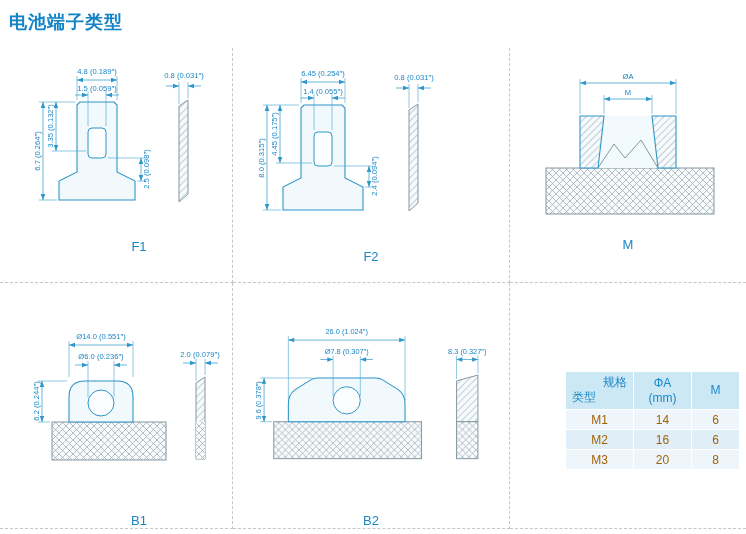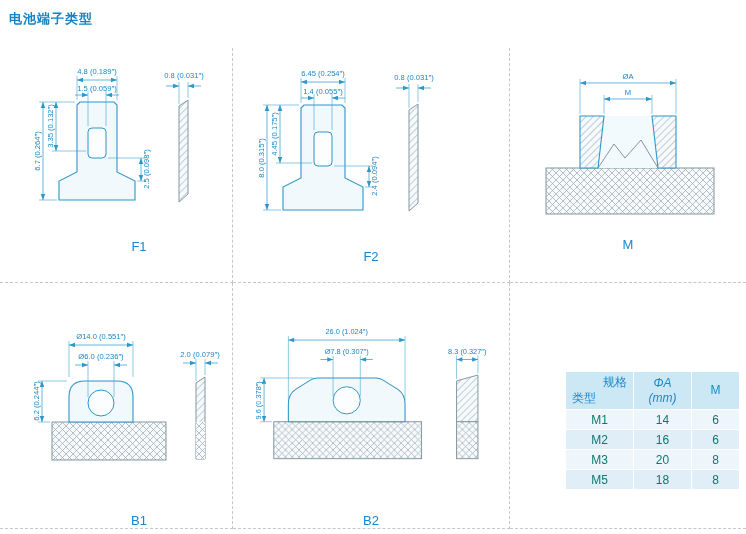--- a/index.html
+++ b/index.html
@@ -5,21 +5,21 @@
   * { margin:0; padding:0; box-sizing:border-box; }
   html,body { width:746px; height:534px; }
   body {
     background:#ffffff;
     font-family:"Liberation Sans", sans-serif;
     position:relative;
     overflow:hidden;
   }
   .page-title {
     position:absolute; top:10px; left:9px;
-    font-size:13px; font-weight:bold; color:#1283c6;
+    font-size:18px; font-weight:bold; color:#1283c6;
     letter-spacing:1px;
   }
   .cell { position:absolute; display:flex; flex-direction:column; align-items:center; }
   .c1 { left:0;   width:233px;padding-left:46px; }
   .c2 { left:233px; width:277px; }
   .c3 { left:510px; width:236px; }
   .r1 { top:48px;  height:235px; padding-top:12px; }
   .r2 { top:283px; height:246px; padding-top:24px;gap:27px; }
   .c1, .c2 { border-right:1px dashed #c6c6c6; }
   .r1, .r2 { border-bottom:1px dashed #c6c6c6; }
@@ -32,32 +32,32 @@
   .slot-hole { fill:#fbfdfe; stroke:#2e96c8; stroke-width:1; }
   .ext { stroke:#3ea3d2; stroke-width:0.6; }
   .dim { stroke:#3ea3d2; stroke-width:0.8; fill:none; }
   .dim-text { font-size:7.6px; fill:#1b86c6; }
   .gray { stroke:#8296a0; stroke-width:1; }
 
   
   .spec-table { margin:64px 6px 0 auto; border-collapse:collapse; width:174px; font-size:12px; table-layout:fixed; }
   .spec-table th, .spec-table td { border:1px solid #ffffff; text-align:center; }
   .spec-table thead th { background:#cde8f5; color:#1b87c9; font-weight:normal; height:38px; font-size:12px; line-height:1.25; }
-  .spec-table td { height:20px; color:#0f766e; }
+  .spec-table td { height:20px; color:#a16207; }
   .spec-table tbody tr:nth-child(odd) { background:#eef6fb; }
   .spec-table tbody tr:nth-child(even){ background:#e0eef7; }
-  .col-type { width:68px; } .col-a { width:58px;font-style:italic; } .col-m { width:48px; }
+  .col-type { width:68px; } .col-a { width:58px; } .col-m { width:48px; }
   .diag-cell {
     position:relative;
     background-color:#cde8f5;
     background-image:linear-gradient(to bottom right,
       transparent 49.4%, #a9cfe2 49.4%, #a9cfe2 50.6%, transparent 50.6%);
   }
   .spec-label { position:absolute; top:3px; right:6px; }
-  .type-label { position:absolute; bottom:3px; left:6px; }
+  .type-label { position:absolute; bottom:3px; left:6px;font-family:Liberation Mono, monospace; }
 </style>
 </head>
 <body>
 
 <svg width="0" height="0" style="position:absolute">
   <defs>
     <marker id="ar" viewBox="0 0 10 10" refX="10" refY="5" markerWidth="8" markerHeight="6" orient="auto-start-reverse" markerUnits="userSpaceOnUse">
       <path d="M0,1.2 L10,5 L0,8.8 Z" fill="#2e96c8"></path>
     </marker>
     <pattern id="hatch" width="5" height="5" patternUnits="userSpaceOnUse" patternTransform="rotate(45)">
@@ -282,20 +282,15 @@
       <tr>
         <td>M2</td>
         <td>16</td>
         <td>6</td>
       </tr>
       <tr>
         <td>M3</td>
         <td>20</td>
         <td>8</td>
       </tr>
-      <tr>
-        <td>M5</td>
-        <td>18</td>
-        <td>8</td>
-      </tr>
     </tbody>
   </table>
 </div>
 
 </body></html>

